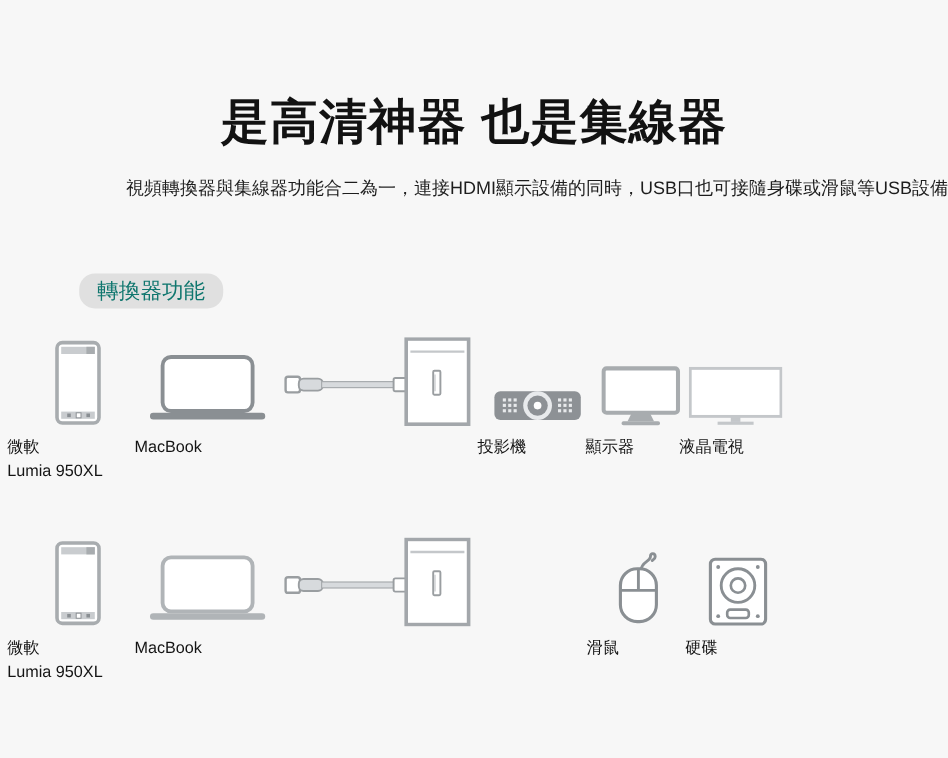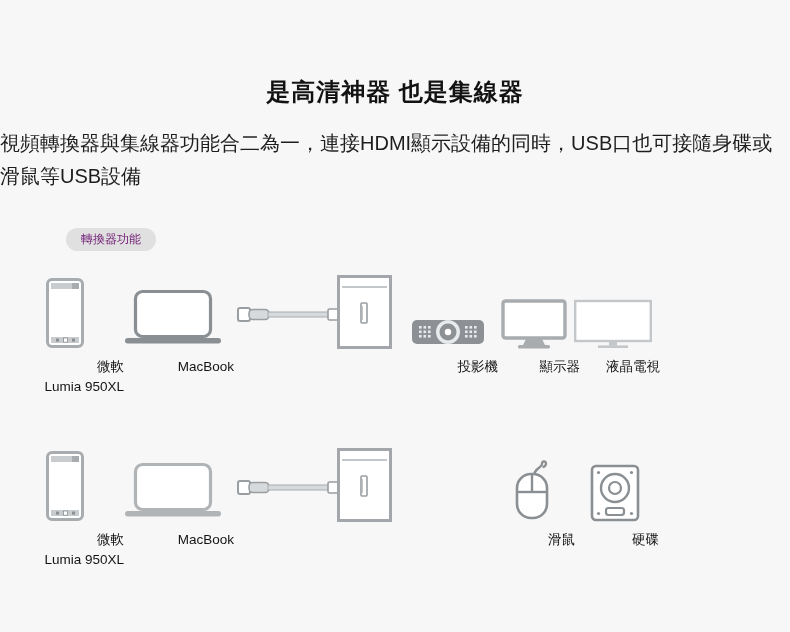--- a/index.html
+++ b/index.html
@@ -18,61 +18,61 @@
 
   .page {
     width: 790px;
     height: 632px;
     position: relative;
   }
 
   
   .headline {
     text-align: center;
-    font-size: 24px;
+    font-size: 40px;
     font-weight: bold;
     letter-spacing: 1px;
     color: #121212;
     padding-top: 78px;
     line-height: 1.2;
   }
   .subtitle-block {
-    text-align: left;
+    text-align: right;
     margin-top: 20px;
-    font-size: 20px;
+    font-size: 15px;
     color: #1d1d1d;
     line-height: 1.65;
   }
   .subtitle-line { display: block; }
 
   
   .section { position: absolute; left: 0; width: 790px; }
   #section-converter { top: 228px; }
   #section-hub { top: 424px; }
 
   .badge-wrap { padding-left: 66px; }
   .badge {
     display: inline-block;
     background: #e0e0e0;
-    color: #701a75;
-    font-size: 12px;
+    color: #0f766e;
+    font-size: 18px;
     border-radius: 13px;
     padding: 5px 15px 6px 15px;
     line-height: 1;
   }
 
   .row {
     position: relative;
     height: 150px;
     margin-top: 10px;
   }
 
   .node {
     position: absolute;
-    text-align: right;
+    text-align: left;
   }
   .node .icon-box {
     height: 74px;
     display: flex;
     align-items: flex-end;
     justify-content: center;
   }
   .node .caption {
     font-size: 13.5px;
     color: #141414;

